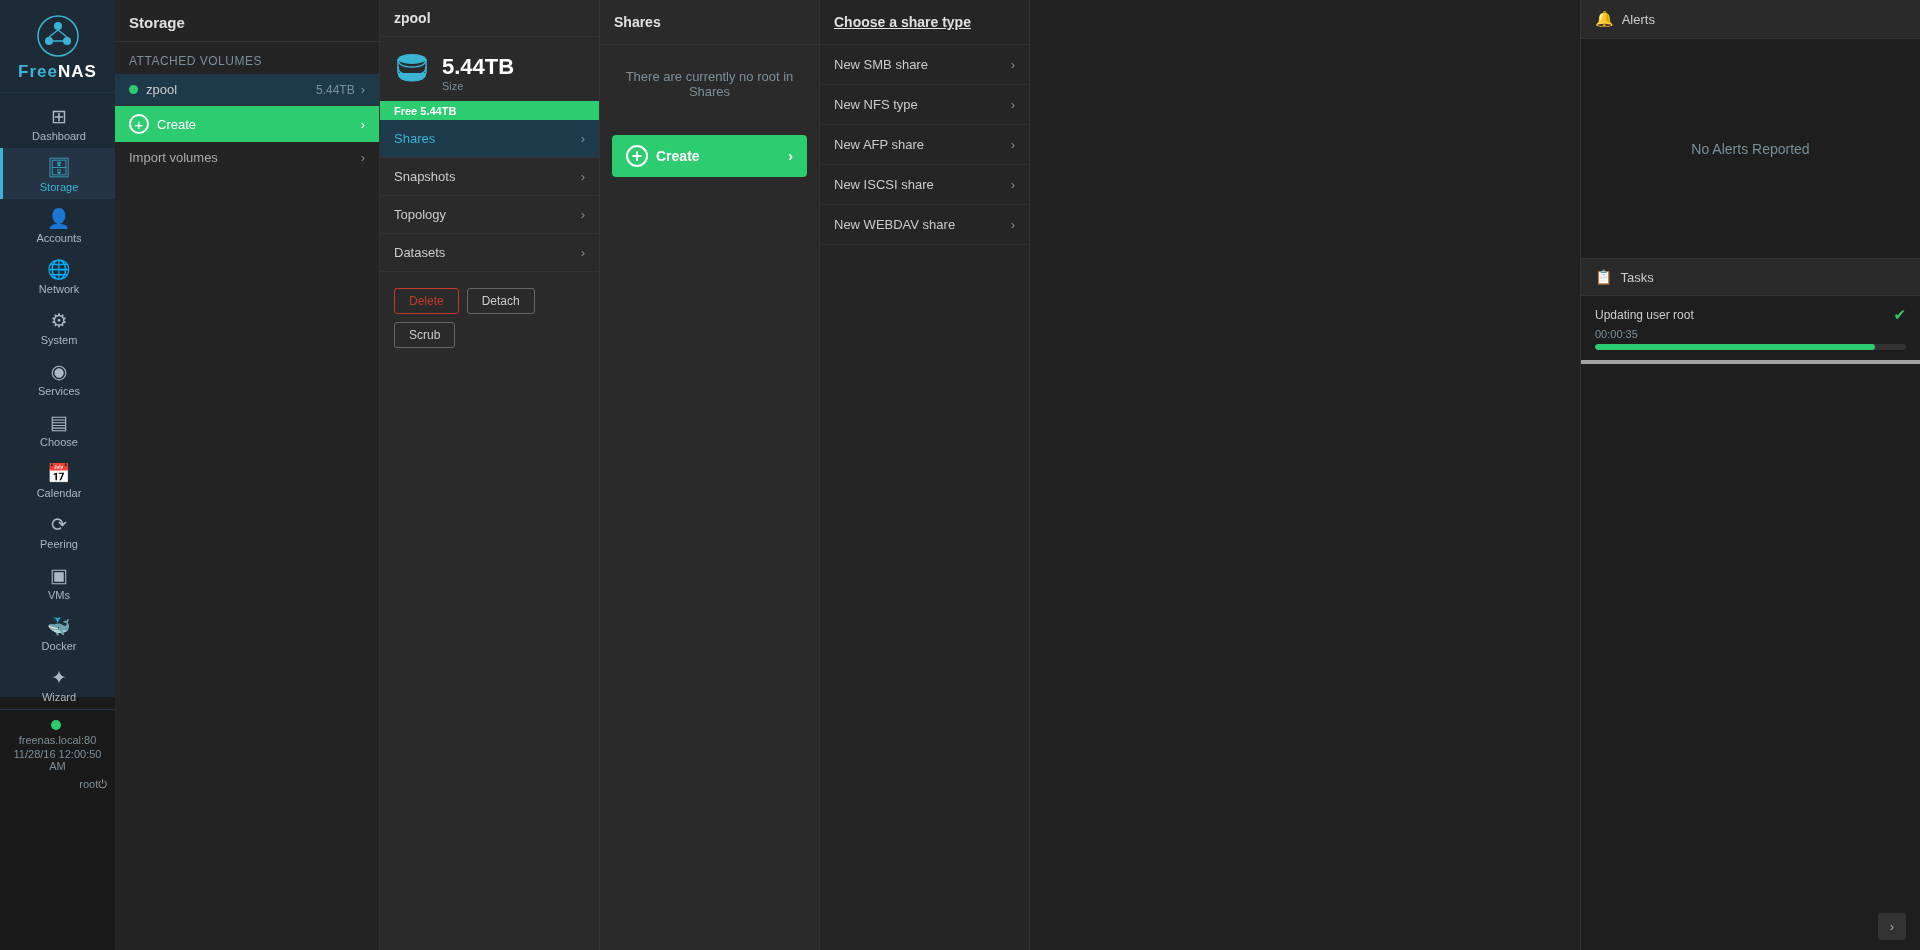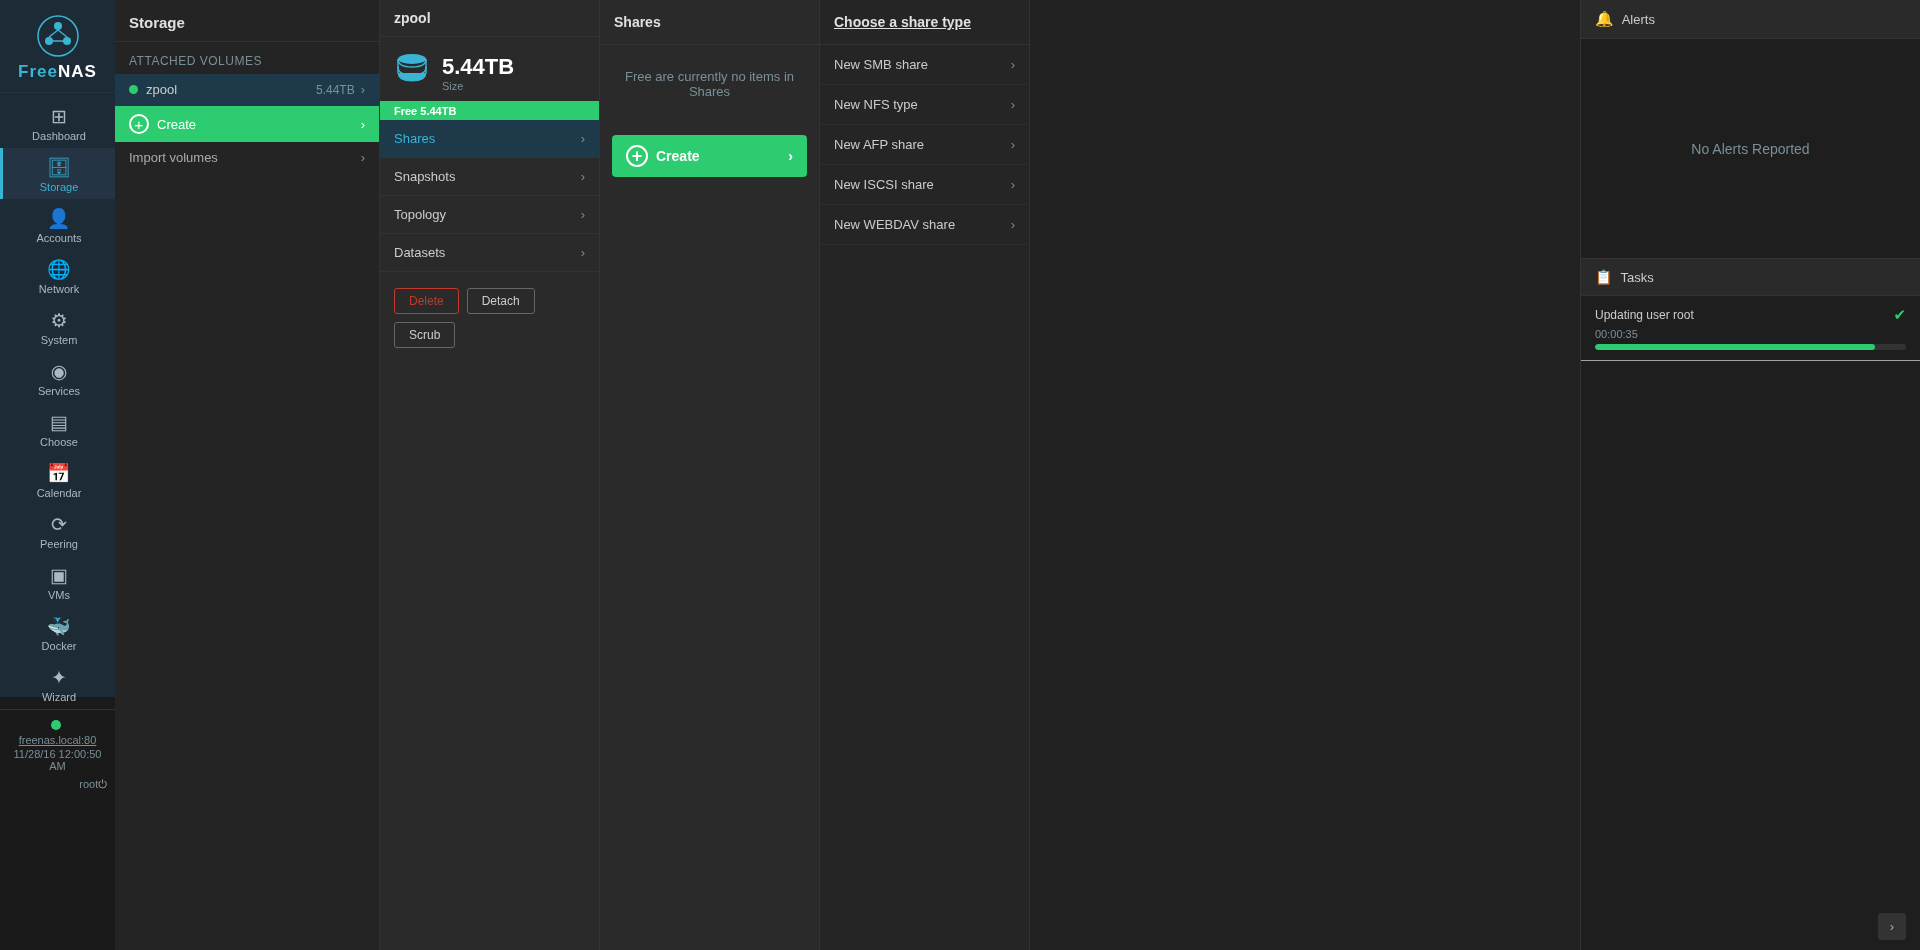--- a/index.html
+++ b/index.html
@@ -349,21 +349,21 @@
       padding: 10px 14px;
       background: #2a2a2a;
       border-bottom: 1px solid #333;
       gap: 8px;
       font-size: 13px;
       color: #ccc;
     }
     .tasks-icon { font-size: 14px; color: #aaa; }
     .task-row {
       padding: 10px 14px;
-      border-bottom: 1px solid #a3a3a3;
+      border-bottom: 4px solid #a3a3a3;
     }
     .task-name { font-size: 12px; color: #ccc; margin-bottom: 4px; display: flex; justify-content: space-between; align-items: center; }
     .task-time { font-size: 11px; color: #7a8f9a; }
     .task-progress-bar-bg {
       height: 6px;
       background: #333;
       border-radius: 3px;
       margin-top: 4px;
       overflow: hidden;
     }
@@ -458,21 +458,21 @@
   </div>
   <div class="nav-item">
     <span class="nav-icon">✦</span>
     <span class="nav-label">Wizard</span>
   </div>
 
   <div class="sidebar-bottom">
     <div>
       <span class="status-dot"></span>
     </div>
-    <div style="text-align:left;text-decoration:underline;">freenas.local:80</div>
+    <div style="text-align:left;">freenas.local:80</div>
     <div style="text-align:center;">11/28/16  12:00:50 AM</div>
     <div style="display:flex;justify-content:flex-end;width:100%;margin-top:4px;">
       <span>root</span>
       <span style="cursor:pointer;color:#aaa;">⏻</span>
     </div>
   </div>
 </div>
 
 <div id="main">
 
@@ -543,21 +543,21 @@
       <button class="btn-danger">Delete</button>
       <button class="btn-default">Detach</button>
       <button class="btn-default">Scrub</button>
     </div>
 
     <div class="col-filler"></div>
   </div>
 
   <div class="col3">
     <div class="shares-header">Shares</div>
-    <div class="shares-empty">Free are currently no items in Shares</div>
+    <div class="shares-empty">There are currently no root in Shares</div>
     <div class="shares-create">
       <div class="shares-create-inner">
         <span style="font-size:18px;border:2px solid #fff;border-radius:50%;width:22px;height:22px;display:flex;align-items:center;justify-content:center;font-weight:bold;">+</span>
         <span>Create</span>
       </div>
       <span>›</span>
     </div>
     <div class="col-filler"></div>
   </div>
 

